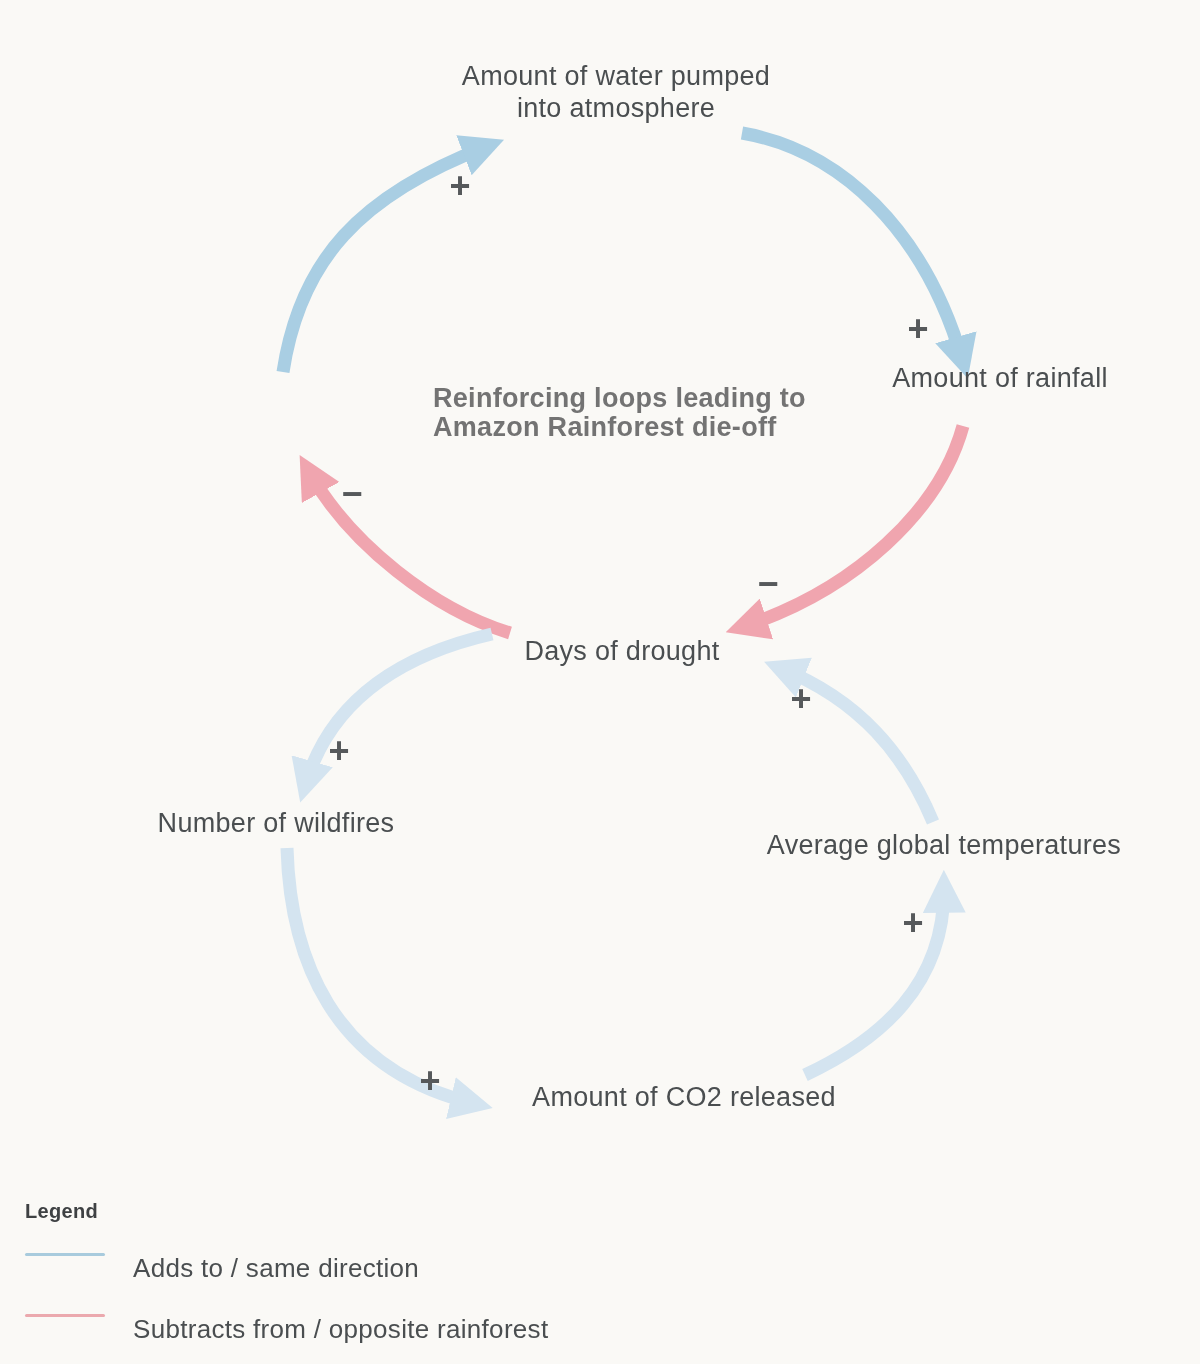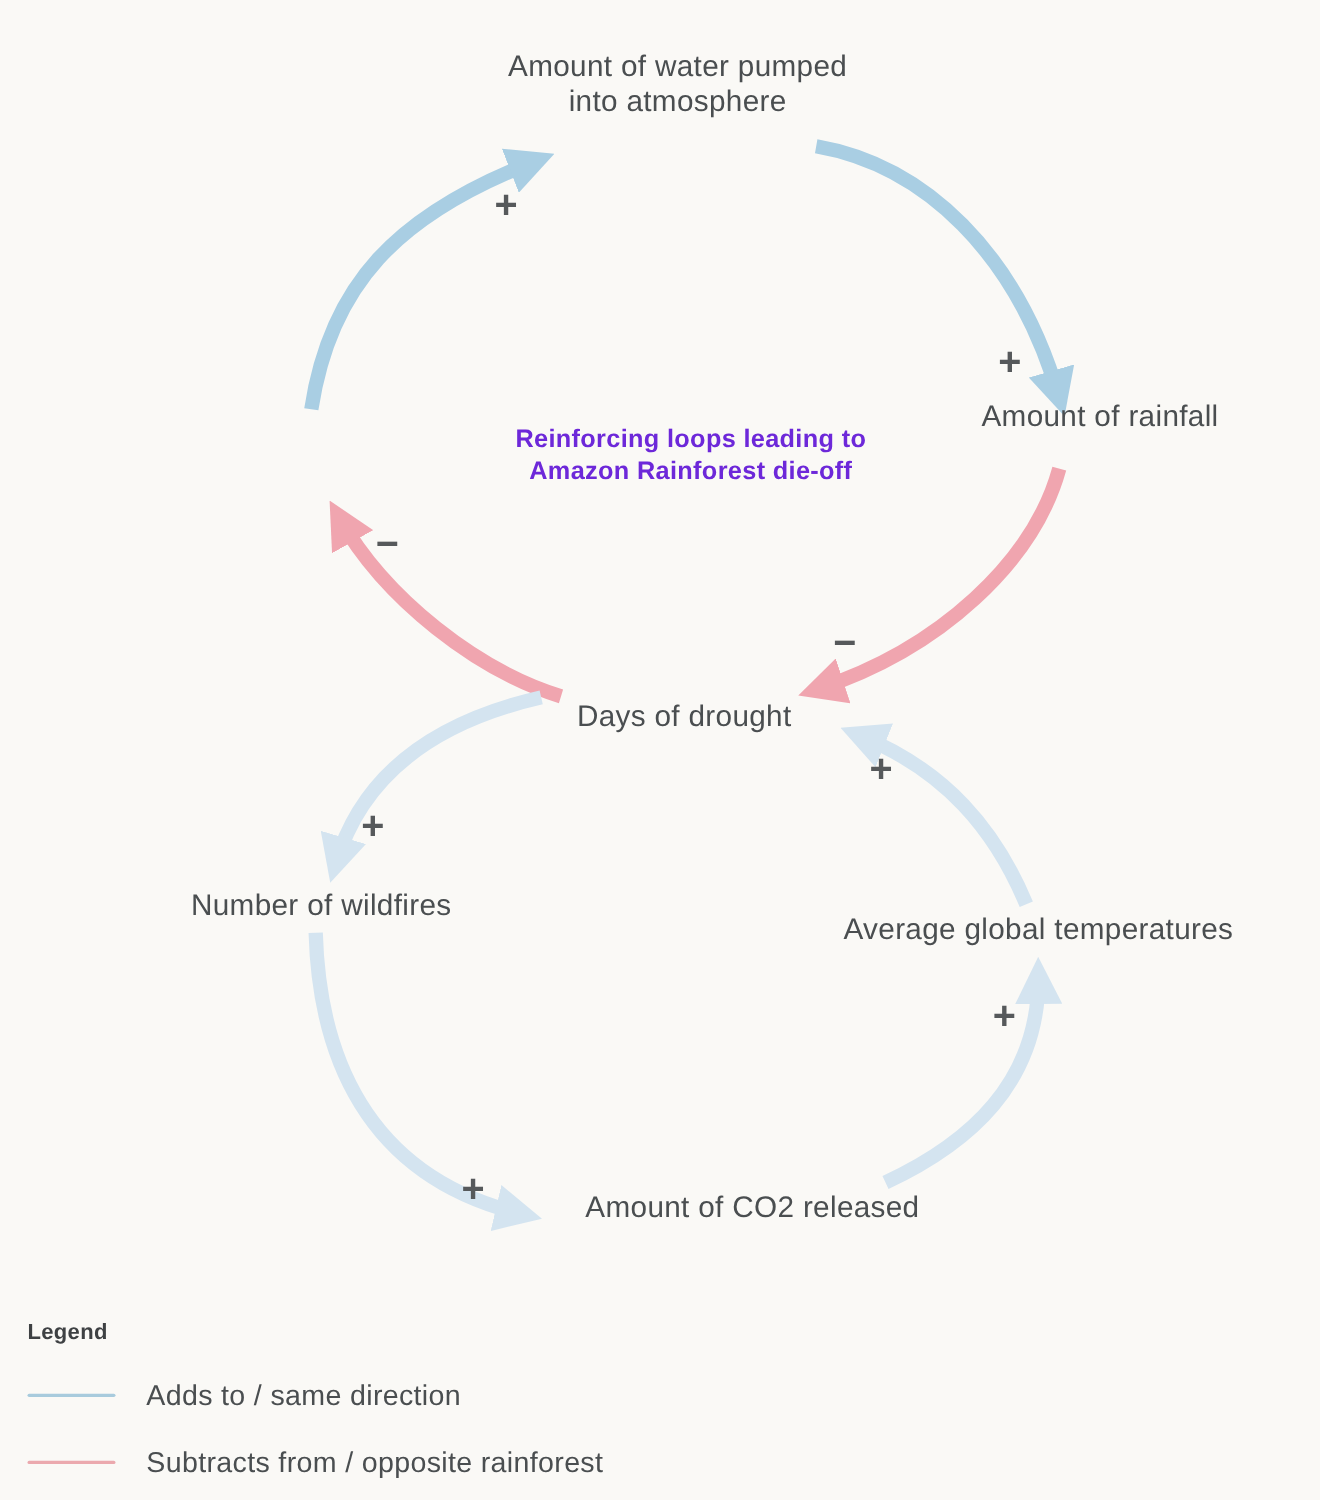--- a/index.html
+++ b/index.html
@@ -8,32 +8,32 @@
     position:relative;width:1200px;height:1364px;
     background:#faf9f6;overflow:hidden;
   }
   #arrows{position:absolute;left:0;top:0;width:1200px;height:1364px;}
   #arrows path.edge{fill:none;stroke-width:13px;stroke-linecap:butt;}
   .node{
     position:absolute;color:#4a4e50;font-size:27px;line-height:32px;
     text-align:center;letter-spacing:.3px;
   }
   .title{
-    position:absolute;color:#6d28d9;font-size:23px;line-height:29px;
-    font-weight:bold;text-align:center;letter-spacing:.3px;
+    position:absolute;color:#737373;font-size:27px;line-height:29px;
+    font-weight:bold;text-align:left;letter-spacing:.3px;
   }
   .sign{
     position:absolute;color:#56595b;font-size:36px;font-weight:bold;
     transform:translate(-50%,-50%);line-height:1;
   }
   .legend{position:absolute;left:25px;top:1200px;}
   .legend-heading{
     color:#3e4143;font-size:20px;font-weight:bold;letter-spacing:.3px;
   }
-  .legend-row{display:flex;align-items:center;margin-top:30px;}
+  .legend-row{display:flex;margin-top:30px;}
   .legend-line{width:80px;height:3px;border-radius:2px;flex:none;}
   .legend-label{
     margin-left:28px;color:#4a4e50;font-size:26px;letter-spacing:.3px;
   }
 </style>
 </head>
 <body>
 
 <div id="stage">
 
@@ -53,24 +53,24 @@
     <path class="edge" d="M 283 372 C 300 260, 360 195, 488 146" marker-end="url(#head-blue)" stroke="#a9cee3"></path>
     <path class="edge" d="M 742 133 C 840 150, 925 230, 963 362" marker-end="url(#head-blue)" stroke="#a9cee3"></path>
     <path class="edge" d="M 963 426 C 940 510, 855 590, 742 627" marker-end="url(#head-pink)" stroke="#f0a5af"></path>
     <path class="edge" d="M 510 633 C 435 610, 350 545, 308 470" marker-end="url(#head-pink)" stroke="#f0a5af"></path>
     <path class="edge" d="M 492 634 C 400 655, 330 700, 305 786" marker-end="url(#head-lightblue)" stroke="#d4e4f0"></path>
     <path class="edge" d="M 287 848 C 290 955, 330 1070, 476 1104" marker-end="url(#head-lightblue)" stroke="#d4e4f0"></path>
     <path class="edge" d="M 805 1075 C 880 1040, 945 985, 944 887" marker-end="url(#head-lightblue)" stroke="#d4e4f0"></path>
     <path class="edge" d="M 933 822 C 905 755, 860 700, 780 668" marker-end="url(#head-lightblue)" stroke="#d4e4f0"></path>
   </svg>
 
-  <div class="node" style="left:446px;top:44px;width:340px;">Amount of water pumped into atmosphere</div>
+  <div class="node" style="left:446px;top:60px;width:340px;">Amount of water pumped into atmosphere</div>
   <div class="node" style="left:840px;top:362px;width:320px;">Amount of rainfall</div>
   <div class="node" style="left:482px;top:635px;width:280px;">Days of drought</div>
-  <div class="node" style="left:132px;top:807px;width:320px;">Number of wildfires</div>
+  <div class="node" style="left:116px;top:807px;width:320px;">Number of wildfires</div>
   <div class="node" style="left:729px;top:829px;width:430px;">Average global temperatures</div>
   <div class="node" style="left:484px;top:1081px;width:400px;">Amount of CO2 released</div>
 
   <div class="title" style="left:433px;top:384px;width:390px;">Reinforcing loops leading to Amazon Rainforest die-off</div>
 
   <div class="sign" style="left:460px;top:186px;">+</div>
   <div class="sign" style="left:918px;top:329px;">+</div>
   <div class="sign" style="left:768px;top:584px;">−</div>
   <div class="sign" style="left:352px;top:494px;">−</div>
   <div class="sign" style="left:339px;top:751px;">+</div>

